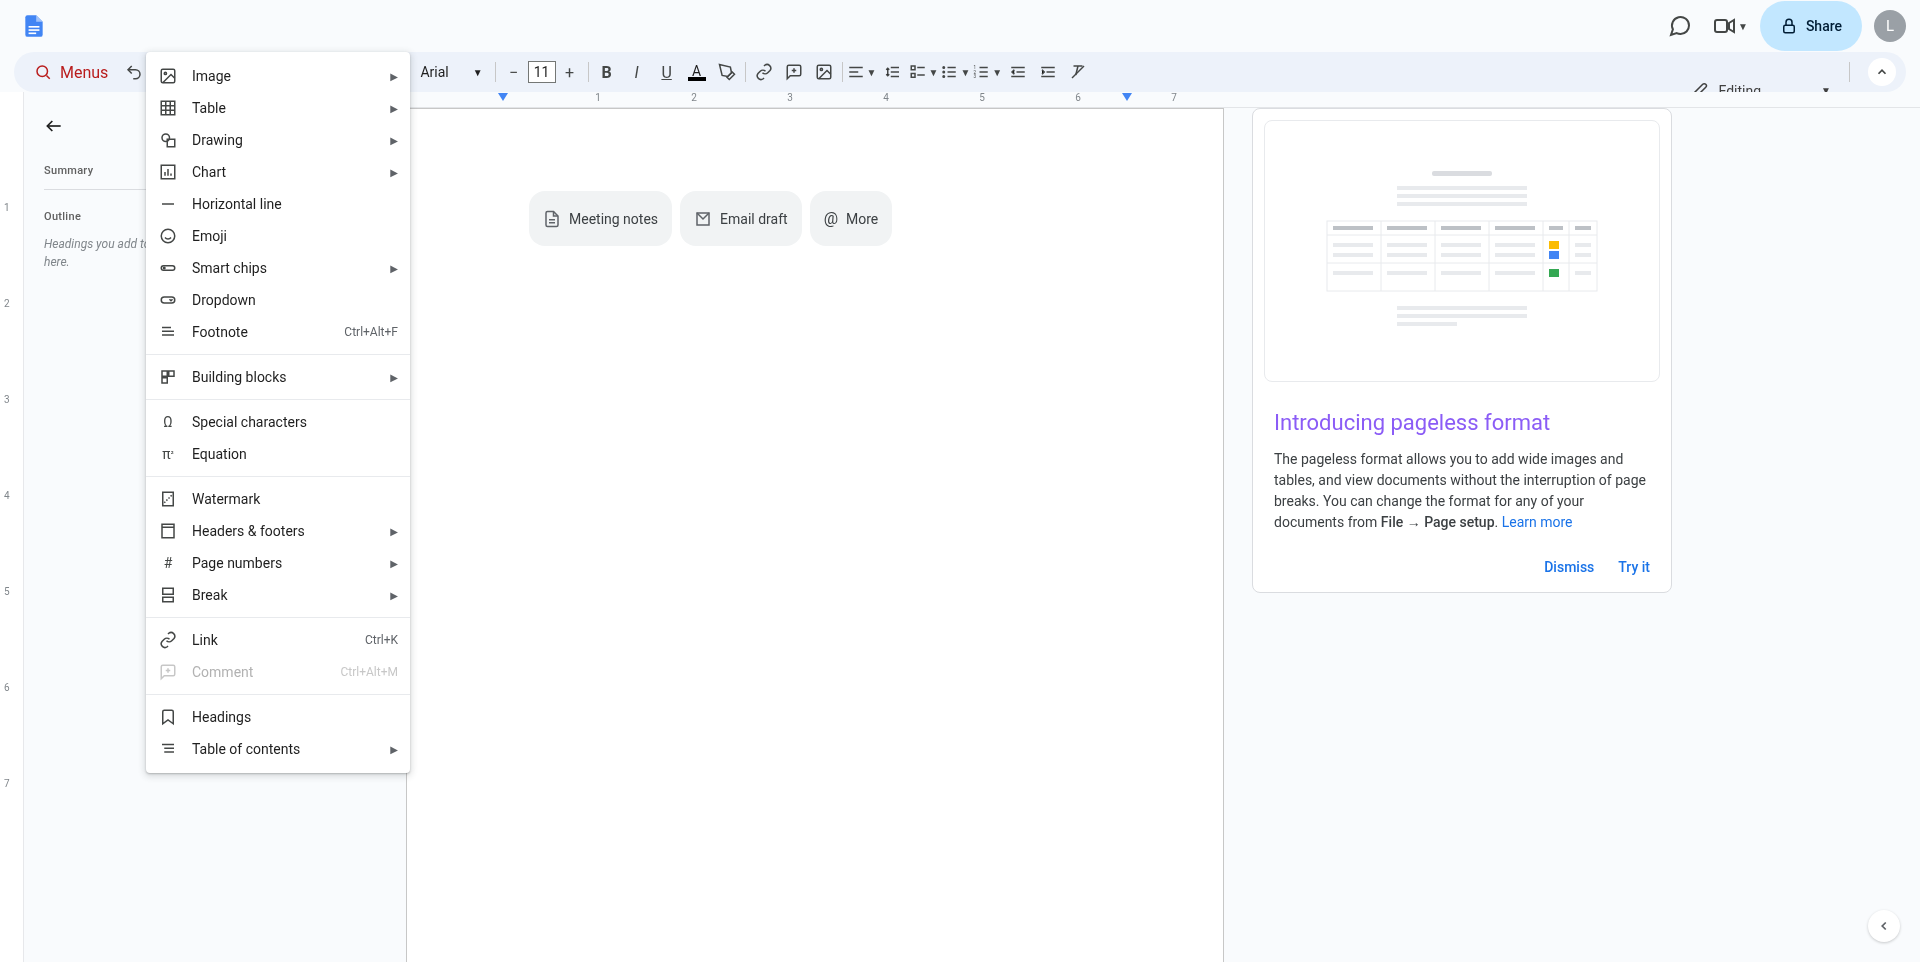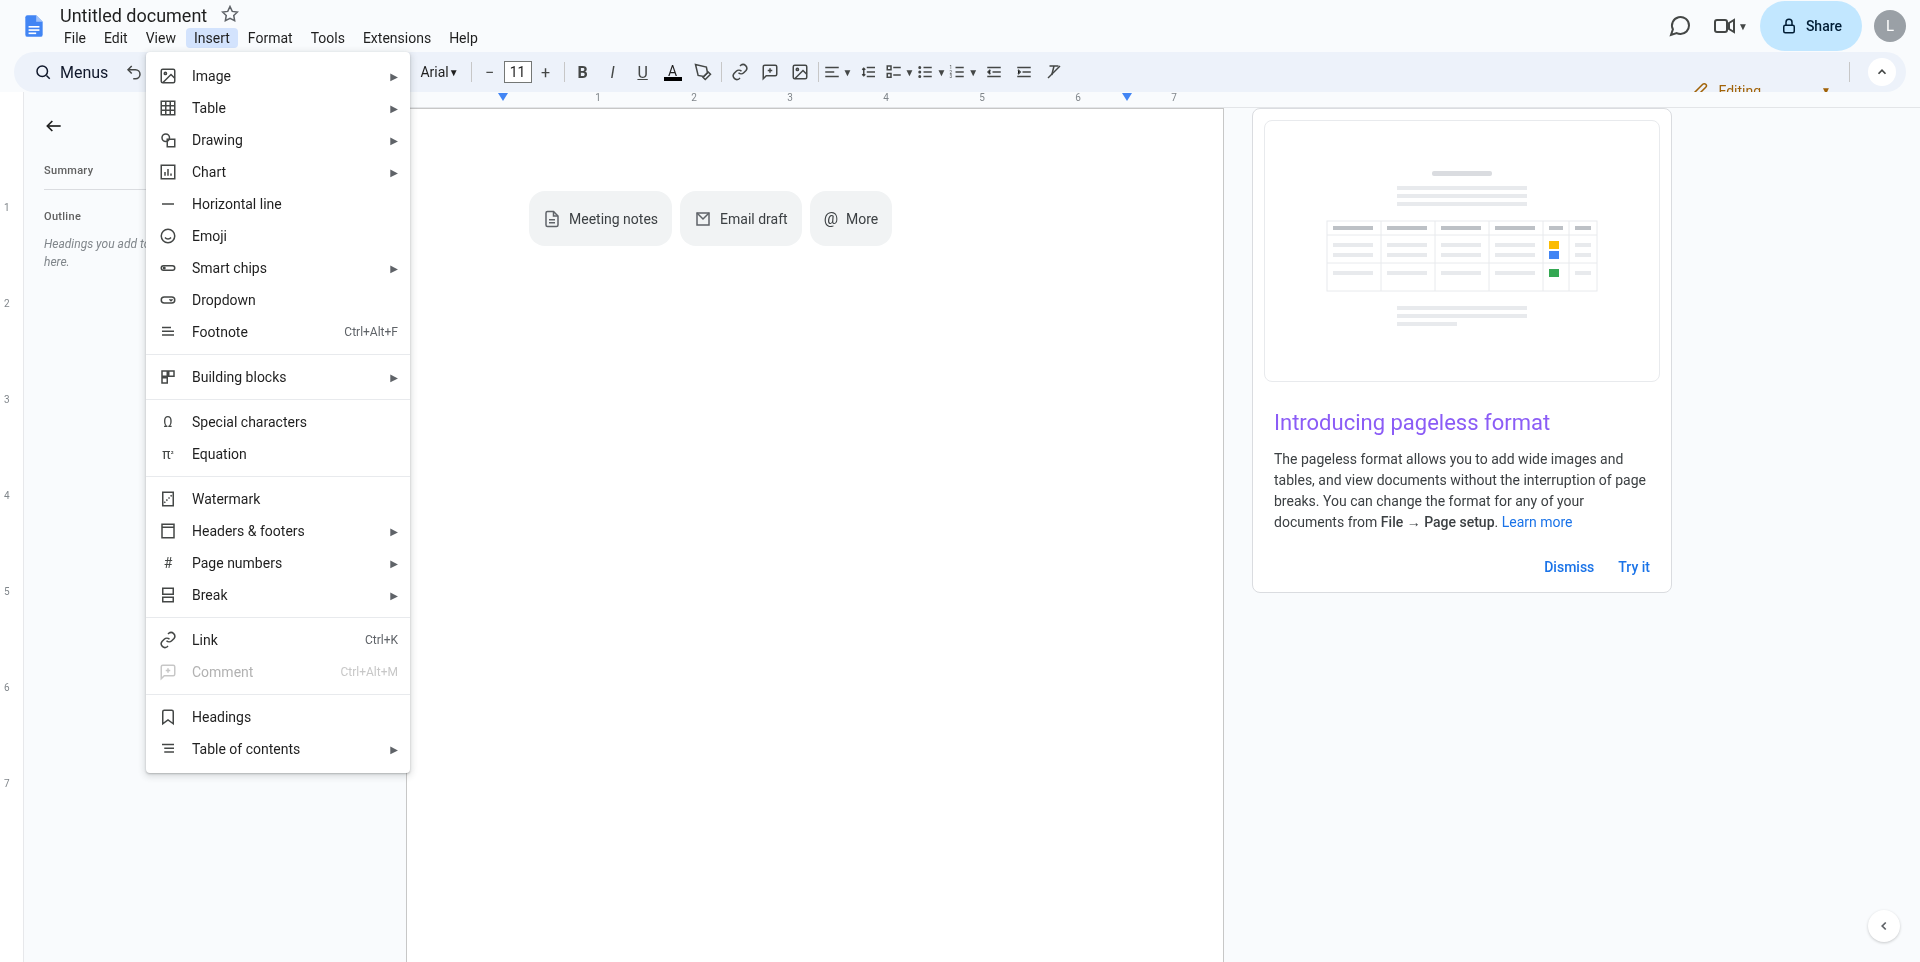--- a/index.html
+++ b/index.html
@@ -18,32 +18,32 @@
 .menubar-item.active { background: #d3e3fd; }
 .header-right { margin-left: auto; display: flex; align-items: center; gap: 12px; }
 .header-iconbtn { width: 40px; height: 40px; border-radius: 50%; display: flex; align-items: center; justify-content: center; color: #444746; cursor: pointer; }
 .meet-btn { display: flex; align-items: center; gap: 2px; cursor: pointer; color: #444746; }
 .share-btn { display: flex; align-items: center; gap: 8px; background: #c2e7ff; padding: 16px 20px; border-radius: 40px; font-size: 14px; font-weight: 500; color: #001d35; cursor: pointer; }
 .avatar { width: 32px; height: 32px; border-radius: 50%; background: #9aa0a6; color: #fff; display: flex; align-items: center; justify-content: center; font-size: 15px; cursor: pointer; }
 
 
 .toolbar-wrap { padding: 0 14px; height: 40px; display: flex; align-items: center; }
 .toolbar { background: #edf2fa; border-radius: 24px; height: 40px; width: 100%; display: flex; align-items: center; padding: 0 10px; gap: 2px; position: relative; }
-.search-pill { display: flex; align-items: center; gap: 8px; background: transparent; border-radius: 20px; padding: 6px 10px; color: #0f172a; cursor: pointer; }
+.search-pill { display: flex; align-items: center; gap: 8px; background: transparent; border-radius: 20px; padding: 6px 10px; color: #b91c1c; cursor: pointer; }
 .tbtn { min-width: 28px; height: 28px; display: flex; align-items: center; justify-content: center; color: #444746; cursor: pointer; border-radius: 4px; }
 .tsep { width: 1px; height: 20px; background: #c7c7c7; margin: 0 2px; }
-.font-name { display: flex; align-items: center; padding: 0 8px; font-size: 14px; color: #1f1f1f; cursor: pointer; }
+.font-name { display: flex; align-items: center; gap: 24px; padding: 0 8px; font-size: 14px; color: #1f1f1f; cursor: pointer; }
 .font-size-group { display: flex; align-items: center; gap: 0; }
 .font-size-input { width: 28px; height: 22px; border: 1px solid #747775; border-radius: 0; text-align: center; font-size: 14px; color: #1f1f1f; background: #fff; }
 .text-color-btn { display: flex; flex-direction: column; align-items: center; justify-content: center; width: 28px; height: 28px; cursor: pointer; }
 .text-color-underline { width: 18px; height: 4px; background: #000; margin-top: -2px; }
 .highlighter { display: flex; align-items: center; justify-content: center; width: 28px; height: 28px; color: #444746; cursor: pointer; }
 .align-btn, .list-btn { display: flex; align-items: center; gap: 2px; cursor: pointer; color: #444746; }
 .toolbar-right { margin-left: auto; display: flex; align-items: center; gap: 6px; }
-.editing-mode { display: flex; align-items: center; gap: 10px; padding: 4px 10px; cursor: pointer; color: #a16207; font-size: 14px; margin-top: 37px; }
+.editing-mode { display: flex; align-items: center; gap: 10px; padding: 4px 10px; cursor: pointer; color: #404040; font-size: 14px; margin-top: 37px; }
 .collapse-arrow { width: 28px; height: 28px; border-radius: 50%; background: #fff; display: flex; align-items: center; justify-content: center; color: #444746; cursor: pointer; margin-left: 10px; }
 
 
 .body-area { display: flex; height: calc(962px - 92px); position: relative; }
 .vruler { width: 24px; background: #fff; border-right: 1px solid #e7e8eb; position: relative; font-size: 10px; color: #80868B; }
 .vruler-tick { position: absolute; left: 4px; }
 
 .outline-panel { width: 282px; padding: 16px 20px; background: #f9fbfd; }
 .back-arrow { color: #1f1f1f; cursor: pointer; margin-bottom: 20px; width: 36px; height: 36px; display: flex; align-items: center; }
 .outline-heading { font-size: 11px; font-weight: 500; color: #606060; letter-spacing: 0.3px; margin-bottom: 12px; }
@@ -95,40 +95,20 @@
   <div class="docs-logo">
     <svg viewBox="0 0 24 24">
         <path fill="#4285f4" d="M14 2H6a2 2 0 0 0-2 2v16a2 2 0 0 0 2 2h12a2 2 0 0 0 2-2V8l-6-6z"></path>
         <path fill="#a1c2fa" d="M14 2v6h6"></path>
         <g fill="#fff">
           <rect x="7" y="12" width="10" height="1.5"></rect>
           <rect x="7" y="15" width="10" height="1.5"></rect>
           <rect x="7" y="18" width="7" height="1.5"></rect>
         </g>
       </svg>
-  </div>
-  <div class="title-area">
-    <div class="title-row">
-      <div class="doc-title">Untitled document</div>
-      <span class="star-icon">
-        <svg width="18" height="18" viewBox="0 0 24 24" fill="none" stroke="currentColor" stroke-width="2">
-            <polygon points="12 2 15 8.5 22 9.3 17 14 18.2 21 12 17.8 5.8 21 7 14 2 9.3 9 8.5 12 2"></polygon>
-          </svg>
-      </span>
-    </div>
-    <div class="menubar">
-      <div class="menubar-item">File</div>
-      <div class="menubar-item">Edit</div>
-      <div class="menubar-item">View</div>
-      <div class="menubar-item active">Insert</div>
-      <div class="menubar-item">Format</div>
-      <div class="menubar-item">Tools</div>
-      <div class="menubar-item">Extensions</div>
-      <div class="menubar-item">Help</div>
-    </div>
   </div>
   <div class="header-right">
     <div class="header-iconbtn">
       <svg width="24" height="24" viewBox="0 0 24 24" fill="none" stroke="currentColor" stroke-width="2">
           <path d="M21 11.5a8.38 8.38 0 0 1-8.5 8.5 8.5 8.5 0 0 1-3.8-.9L3 21l1.9-5.7a8.5 8.5 0 1 1 16.1-3.8z"></path>
         </svg>
     </div>
     <div class="meet-btn">
       <svg width="24" height="24" viewBox="0 0 24 24" fill="none" stroke="currentColor" stroke-width="2">
           <rect x="3" y="6" width="12" height="12" rx="2"></rect>

